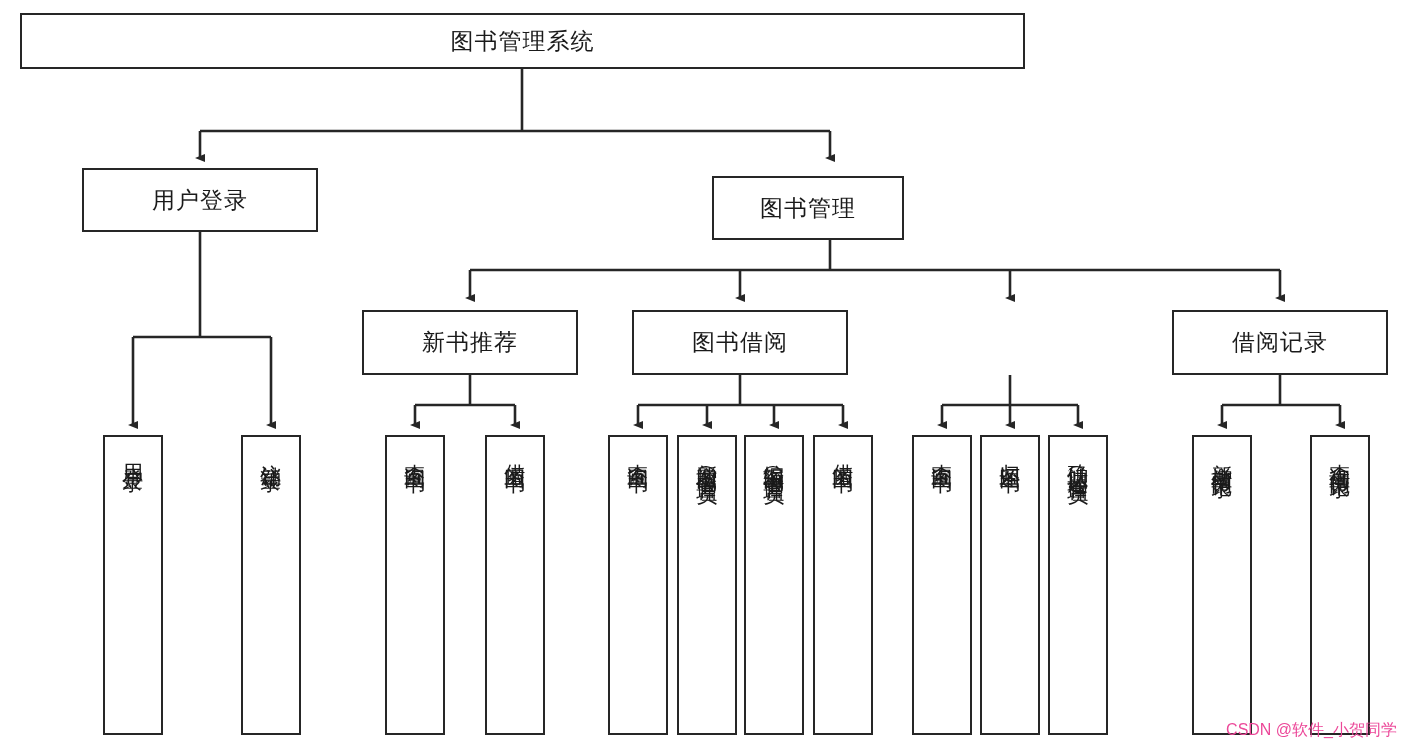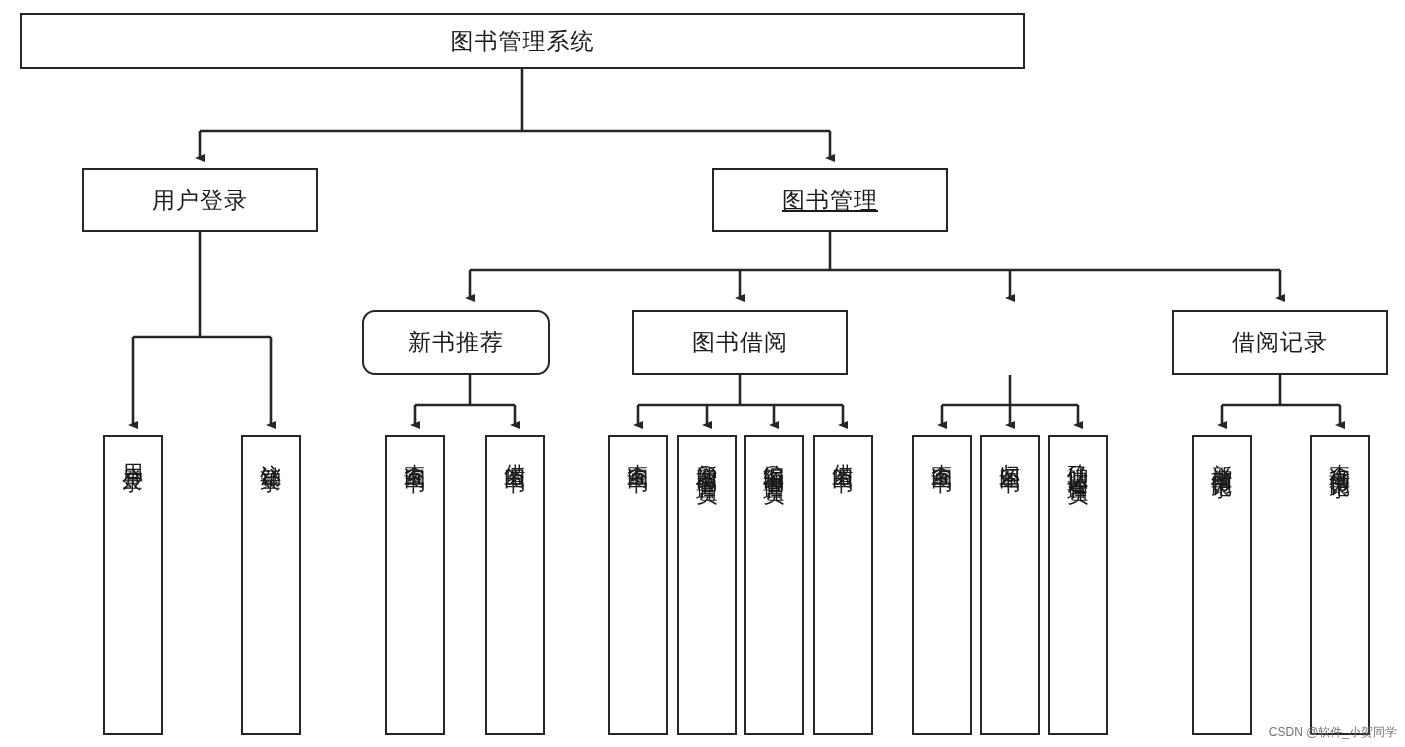--- a/index.html
+++ b/index.html
@@ -54,22 +54,22 @@
     white-space: pre;
     display: block;
   }
   .htext {
     display: block;
   }
   #watermark {
     position: absolute;
     right: 8px;
     bottom: 6px;
-    font-size: 12px;
-    color: #737373;
+    font-size: 16px;
+    color: #ec4899;
     z-index: 5;
     white-space: nowrap;
   }
 </style>
 </head>
 <body>
 
 <div id="diagram-root">
 
   <svg class="wires" viewBox="0 0 1405 747">
@@ -122,25 +122,25 @@
     </g>
   </svg>
 
   <div class="node horiz" style="left:20px; top:13px; width:1005px; height:56px;">
     <span class="htext">图书管理系统</span>
   </div>
 
   <div class="node horiz" style="left:82px; top:168px; width:236px; height:64px;">
     <span class="htext">用户登录</span>
   </div>
-  <div class="node horiz" style="left:712px; top:168px; width:236px; height:64px;text-decoration:underline;">
+  <div class="node horiz" style="left:712px; top:176px; width:192px; height:64px;">
     <span class="htext">图书管理</span>
   </div>
 
-  <div class="node horiz" style="left:362px; top:310px; width:188px; height:65px;border-radius:13px;">
+  <div class="node horiz" style="left:362px; top:310px; width:216px; height:65px;">
     <span class="htext">新书推荐</span>
   </div>
   <div class="node horiz" style="left:632px; top:310px; width:216px; height:65px;text-align:center;">
     <span class="htext">图书借阅</span>
   </div>
   <div class="node horiz" style="left:1172px; top:310px; width:216px; height:65px;">
     <span class="htext">借阅记录</span>
   </div>
 
   <div class="node vert" style="left:103px; top:435px; width:60px; height:300px;">

